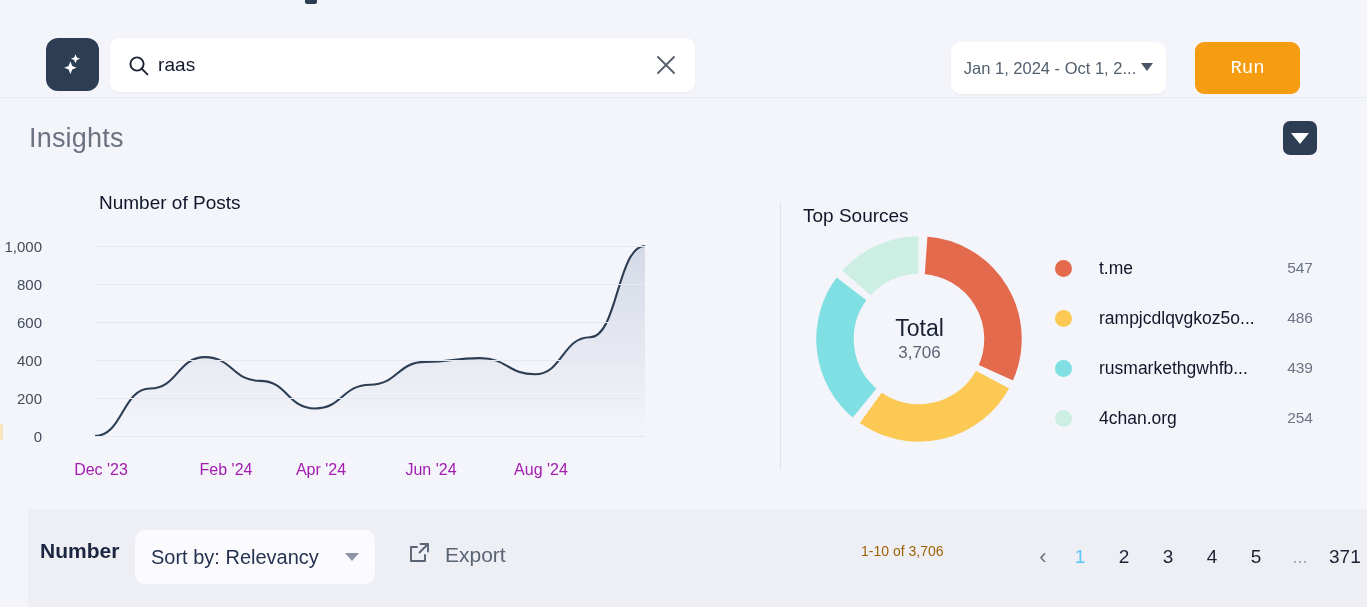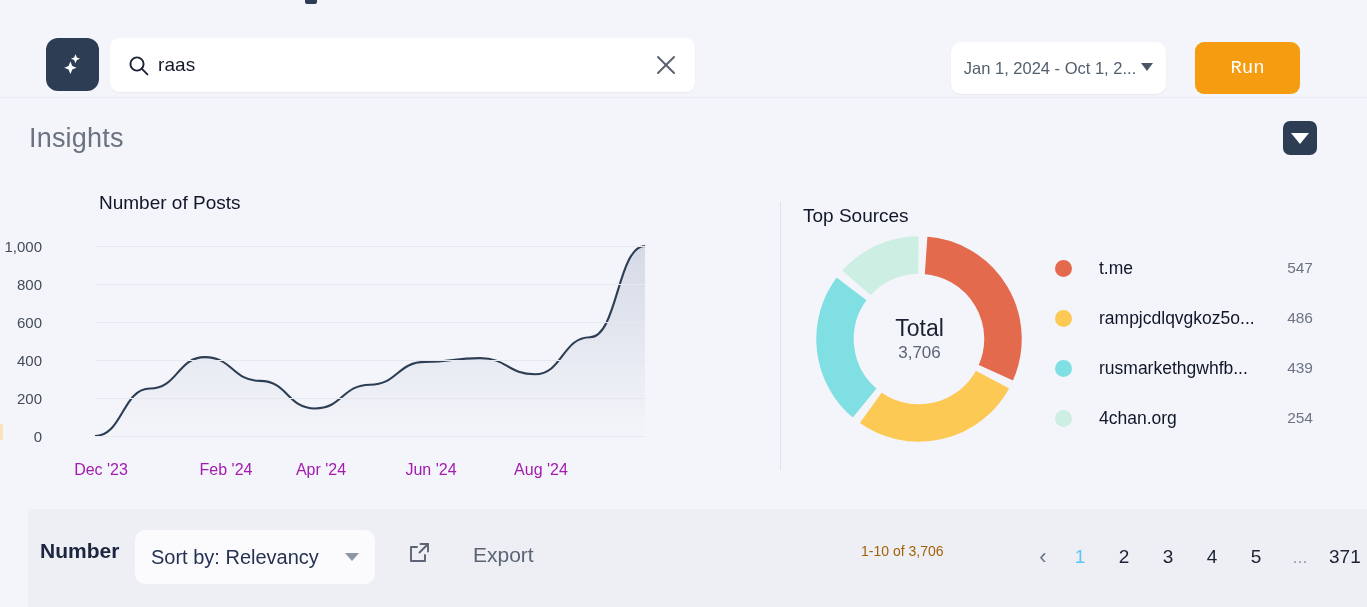--- a/index.html
+++ b/index.html
@@ -139,21 +139,21 @@
     display: flex; align-items: center; padding: 0 16px;
     font-size: 20px; color: #253251; cursor: pointer;
   }
   .sort-caret {
     position: absolute; right: 16px; width: 0; height: 0;
     border-left: 7px solid transparent; border-right: 7px solid transparent;
     border-top: 8px solid #8d96a6;
   }
   .export-btn {
     position: absolute; left: 380px; top: 32px;
-    display: flex; align-items: center; cursor: pointer; gap: 28px;
+    display: flex; align-items: center; cursor: pointer;
   }
   .export-label { margin-left: 14px; font-size: 21px; color: #5b6475; }
 
   .range-label { position: absolute; left: 833px; top: 34px; font-size: 14px; color: #a16207; }
   .pager { position: absolute; left: 1000px; top: 30px; display: flex; align-items: center; }
   .pg {
     min-width: 30px; height: 36px; display: flex; align-items: center; justify-content: center;
     font-size: 19px; color: #1b2233; cursor: pointer; user-select: none;
   }
   .pg.active { color: #59c6f5; }

